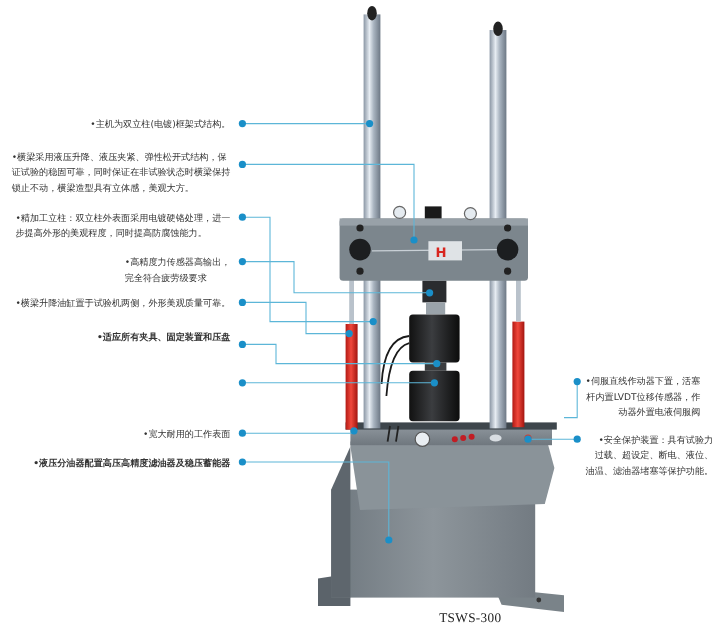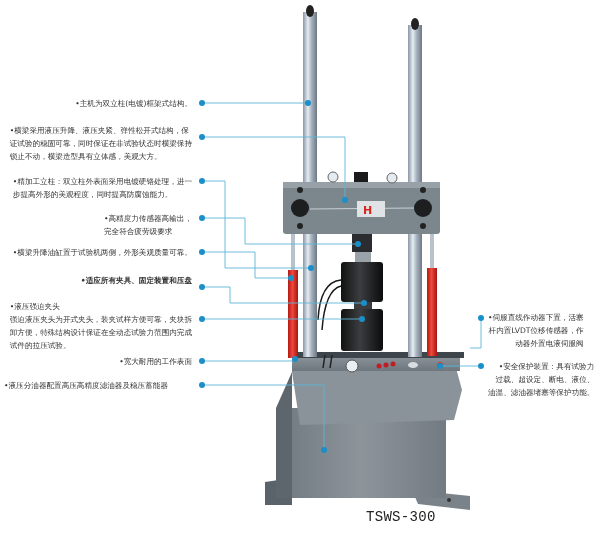--- a/index.html
+++ b/index.html
@@ -1,21 +1,21 @@
 <!DOCTYPE html>
 <html><head>
 <meta charset="utf-8">
 <style>
   html,body{margin:0;padding:0;background:#ffffff;}
   body{width:600px;height:537px;position:relative;overflow:hidden;font-family:"DejaVu Sans","Liberation Sans",sans-serif;}
   .stage{position:absolute;left:0;top:0;width:600px;height:537px;}
   .label{position:absolute;font-size:7.6px;line-height:13px;color:#333;white-space:nowrap;}
   .label.right{}
   .label.left{text-align:right;}
-  .model{position:absolute;left:366px;top:509px;font-family:Liberation Mono, monospace;font-size:14px;color:#222;letter-spacing:0.3px;}
+  .model{position:absolute;left:366px;top:509px;font-family:Liberation Serif, serif;font-size:11px;color:#222;letter-spacing:0.3px;}
   svg.art{position:absolute;left:0;top:0;}
 </style>
 </head>
 <body>
 
 <div class="stage">
 
   <svg class="art" width="600" height="537" viewBox="0 0 600 537">
     <defs>
       <linearGradient id="rod" x1="0" x2="1">
@@ -155,30 +155,24 @@
   <div class="label right" style="right:408px;top:212px;">
     <div>•高精度力传感器高输出，</div>
     <div>完全符合疲劳级要求</div>
   </div>
   <div class="label right" style="right:408px;top:246px;">
     <div>•横梁升降油缸置于试验机两侧，外形美观质量可靠。</div>
   </div>
   <div class="label right" style="right:408px;top:274px;font-weight:bold;">
     <div>•适应所有夹具、固定装置和压盘</div>
   </div>
-  <div class="label right" style="right:408px;top:300px;">
-    <div>•液压强迫夹头</div>
-    <div>强迫液压夹头为开式夹头，装夹试样方便可靠，夹块拆</div>
-    <div>卸方便，特殊结构设计保证在全动态试验力范围内完成</div>
-    <div>试件的拉压试验。</div>
-  </div>
   <div class="label right" style="right:408px;top:355px;margin-left:38px;">
     <div>•宽大耐用的工作表面</div>
   </div>
-  <div class="label right" style="right:432px;top:379px;">
+  <div class="label right" style="right:408px;top:379px;font-weight:bold;">
     <div>•液压分油器配置高压高精度滤油器及稳压蓄能器</div>
   </div>
 
   <div class="label left" style="left:488px;top:311px;">
     <div>•伺服直线作动器下置，活塞</div>
     <div>杆内置LVDT位移传感器，作</div>
     <div>动器外置电液伺服阀</div>
   </div>
   <div class="label left" style="left:488px;top:360px;">
     <div>•安全保护装置：具有试验力</div>

